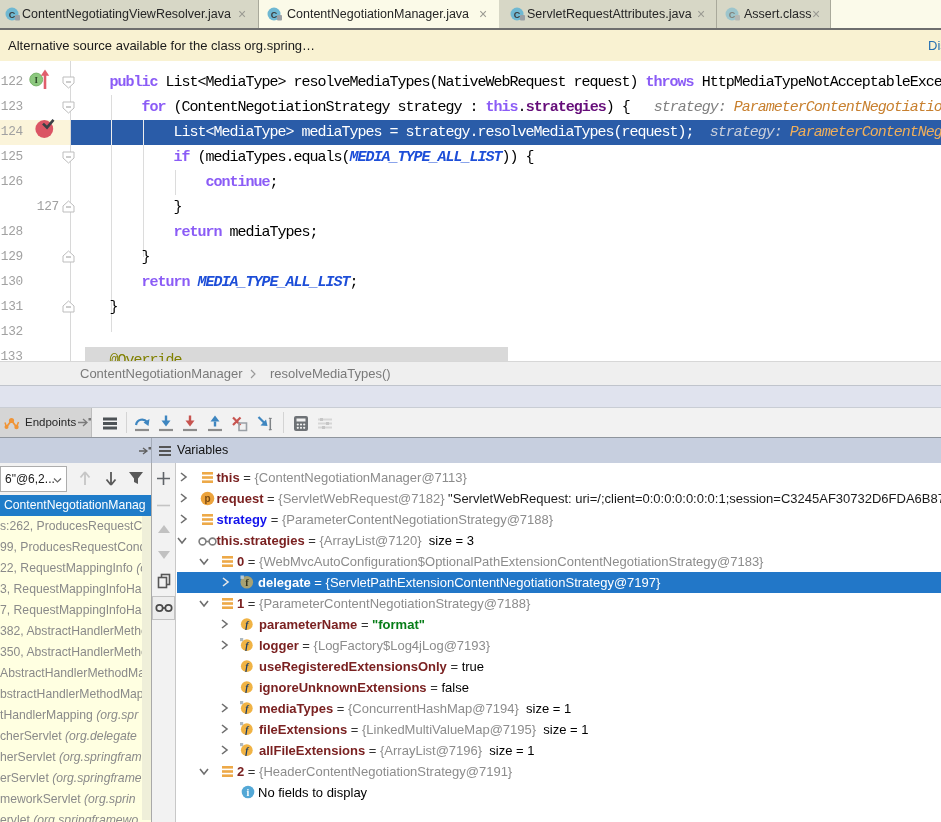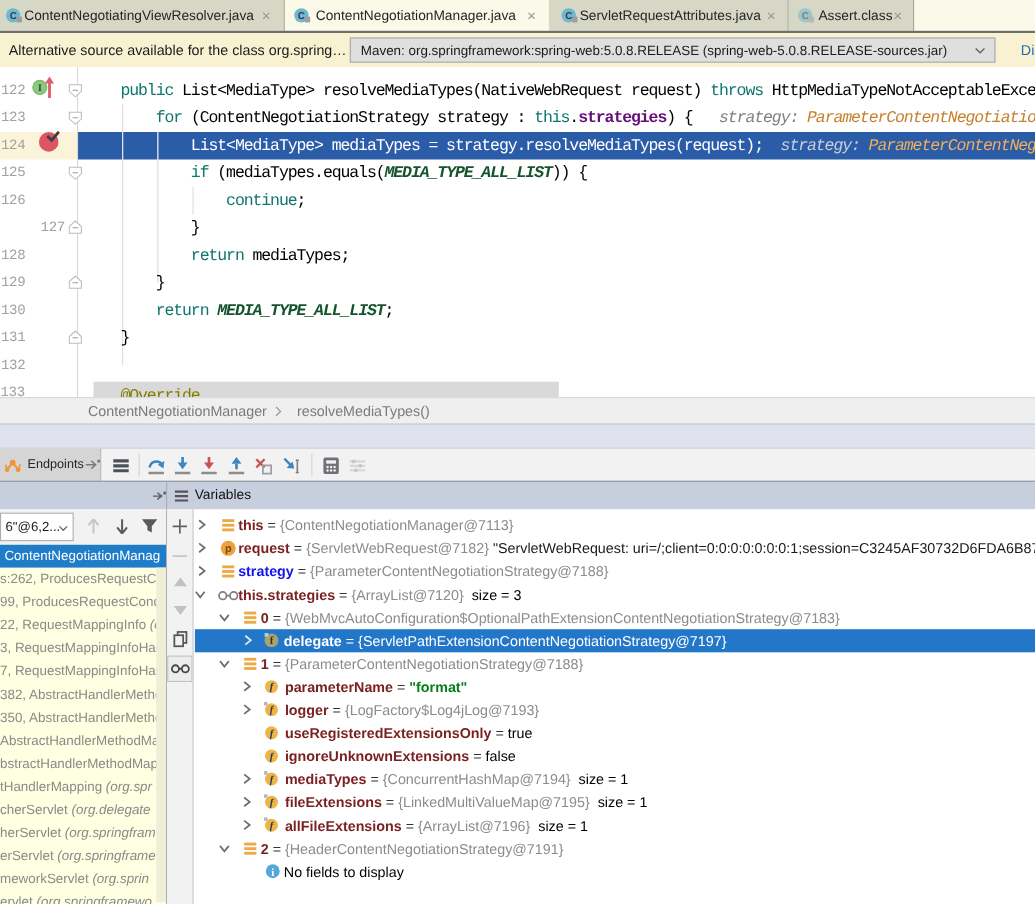--- a/index.html
+++ b/index.html
@@ -1,20 +1,20 @@
 <!DOCTYPE html>
 <html><head><meta charset="utf-8"><style>
 html,body{margin:0;padding:0;}
 body{width:941px;height:822px;position:relative;overflow:hidden;background:#fff;
  font-family:"Liberation Sans",sans-serif;}
 .abs{position:absolute;}
 .mono{font-family:"Liberation Mono",monospace;font-size:15px;letter-spacing:-1.0px;white-space:pre;}
-.kw{color:#0f766e;font-weight:normal;}
+.kw{color:#8b5cf6;font-weight:bold;}
 .fld{color:#660E7A;font-weight:bold;}
-.cst{color:#14532d;font-weight:bold;font-style:italic;}
+.cst{color:#1d4ed8;font-weight:bold;font-style:italic;}
 .hintg{color:#808080;font-style:italic;}
 .hinto{color:#C8802F;font-style:italic;}
 
 #tabbar{left:0;top:0;width:941px;height:28px;background:#FBFAEA;}
 .tab{position:absolute;top:0;height:28px;box-sizing:border-box;font-size:12.5px;color:#262626;}
 .tab.inact{background:#D7D7C6;border-right:1px solid #A9A99B;}
 .tabtxt{position:absolute;top:7px;}
 .cx{position:absolute;top:6px;color:#9a9a92;font-size:14px;}
 #tabline{left:0;top:28px;width:941px;height:2px;background:#6E6E6E;}
 
@@ -82,26 +82,20 @@
         <text x="7" y="10.5" text-anchor="middle" font-size="9" font-weight="bold" fill="#3A3A3A" font-family="Liberation Sans">C</text>
         <rect x="10" y="8" width="5" height="5.5" rx="1" fill="#9aa0a6"></rect>
       </svg>
    <span class="tabtxt" style="left:27px;">Assert.class</span>
    <span class="cx" style="left:95px;">×</span>
  </div>
 </div>
 <div class="abs" id="tabline"></div>
 <div class="abs" id="notif">
  <span style="position:absolute;left:8px;top:8px;">Alternative source available for the class org.spring…</span>
- <div id="combo">
-      <span style="position:absolute;left:9px;top:4px;">Maven: org.springframework:spring-web:5.0.8.RELEASE (spring-web-5.0.8.RELEASE-sources.jar)</span>
-  <svg style="position:absolute;right:8px;top:7px;" width="10" height="8">
-        <path d="M1 2 L5 6 L9 2" stroke="#666" stroke-width="1.3" fill="none"></path>
-      </svg>
- </div>
  <span style="position:absolute;left:928px;top:8px;color:#2470B3;">Disable…</span>
 </div>
 <div class="abs" id="editor">
  <div id="bpgut"></div>
  <div id="execline"></div>
  <div id="gutter" style="background:transparent;"></div>
  <div class="guide" style="left:111px;top:33.5px;height:237px;"></div>
  <div class="guide" style="left:143px;top:58.5px;height:137.5px;"></div>
  <div class="guide" style="left:175px;top:108.5px;height:25px;"></div>
  <div class="guide" style="left:111px;top:58.5px;height:25px;background:rgba(255,255,255,.5);"></div>

